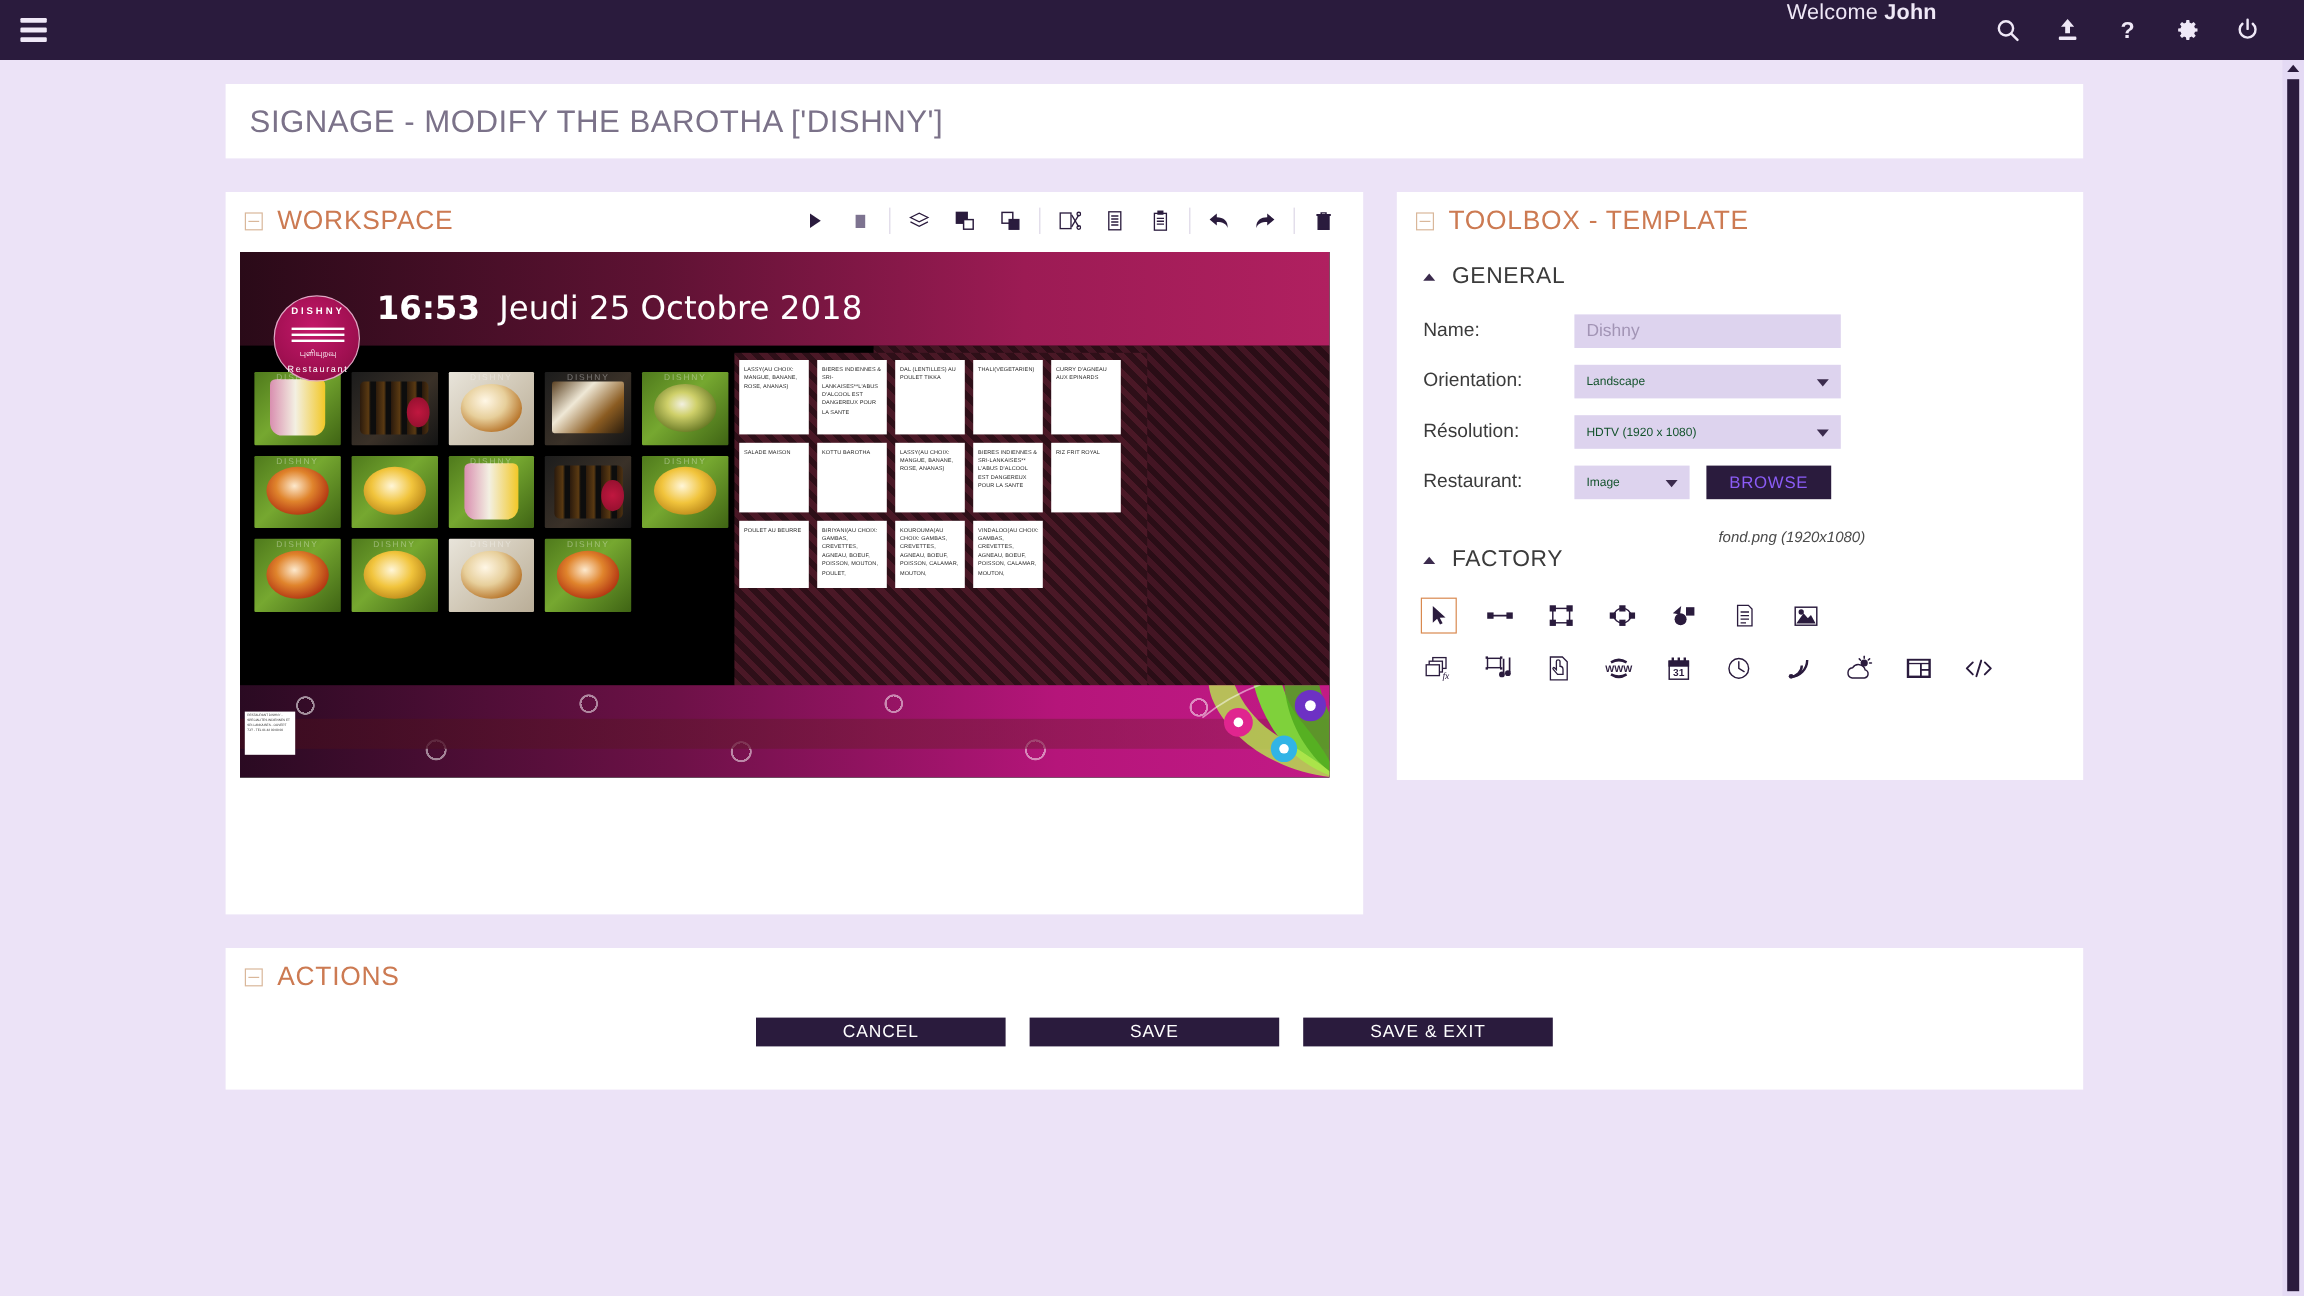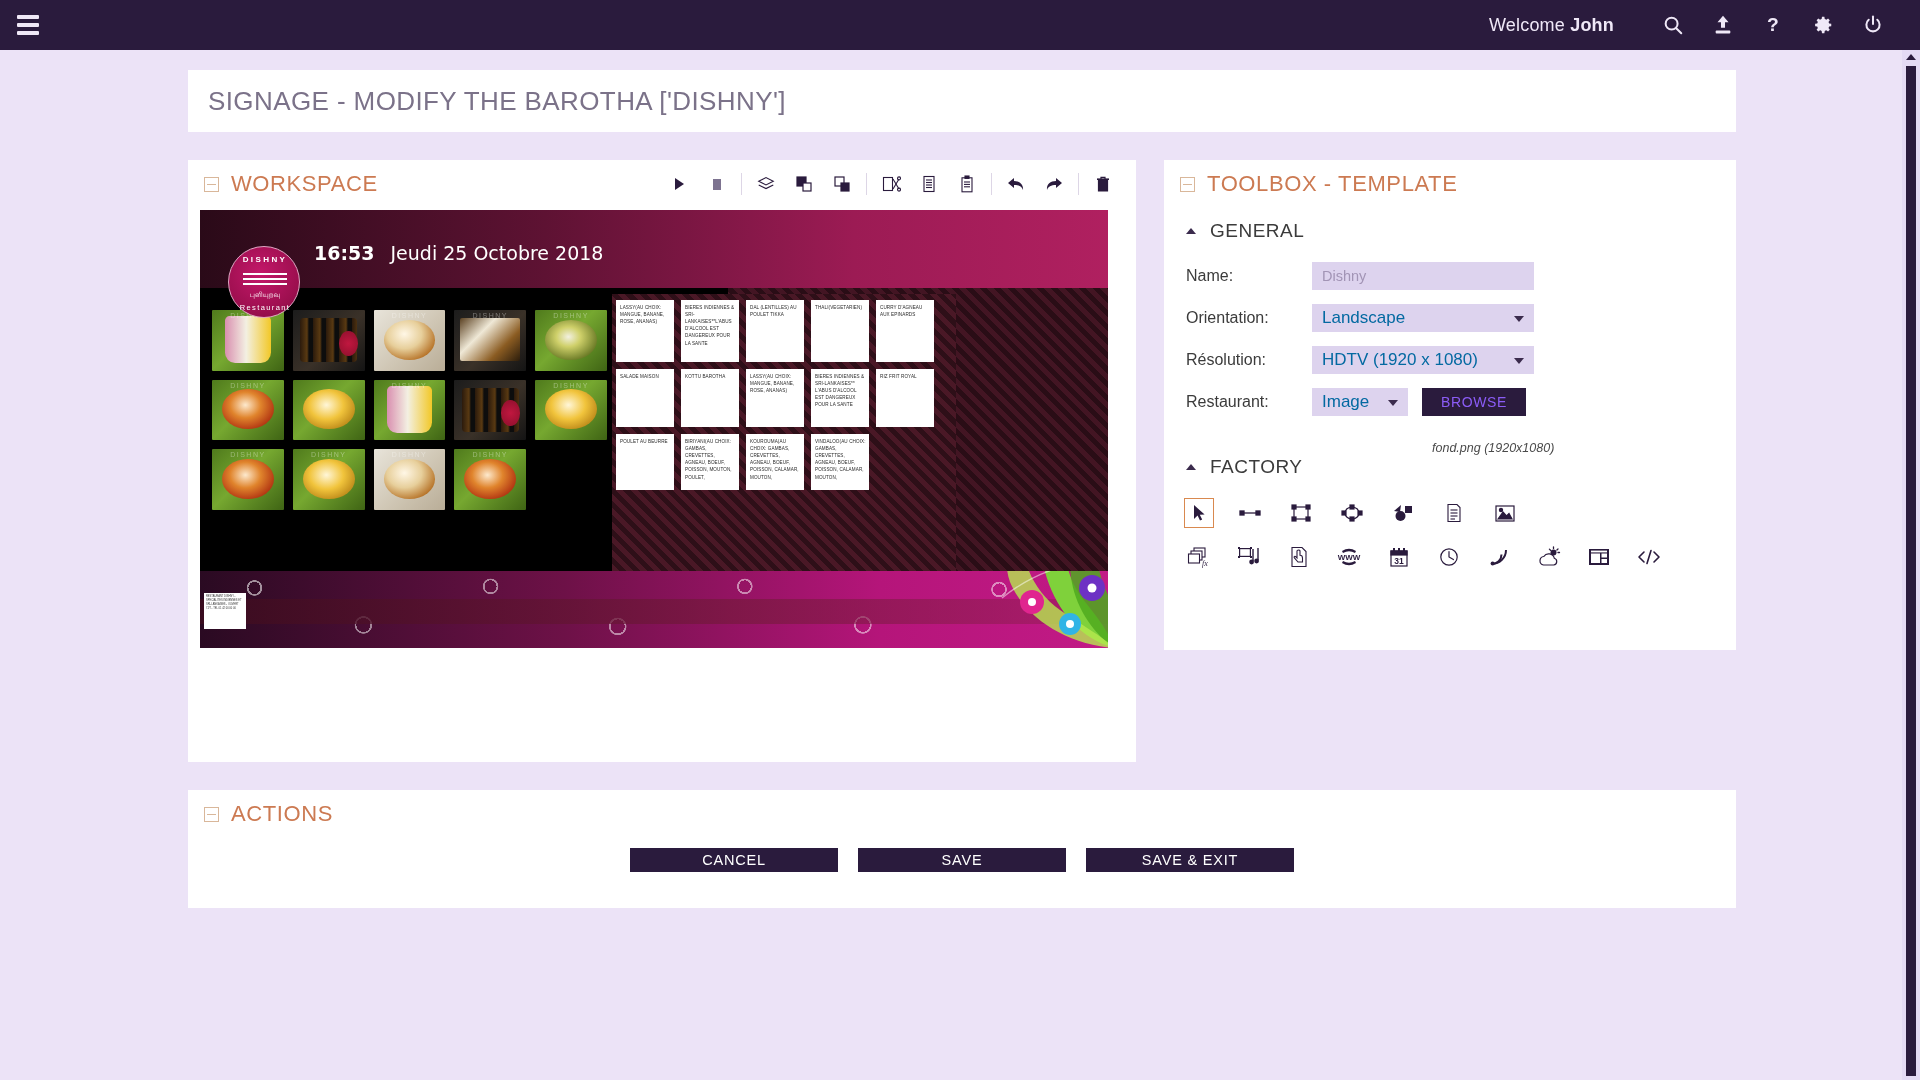--- a/index.html
+++ b/index.html
@@ -21,21 +21,21 @@
     width: 56px; height: 50px;
     display: flex; flex-direction: column;
     align-items: center; justify-content: center; gap: 4px;
     cursor: pointer;
   }
   #hamburger span {
     display: block; width: 22px; height: 4px;
     background: #efe8f7; border-radius: 1px;
   }
   #topbar-right {
-    margin-left: auto; display: flex; align-items: center;
+    margin-left: auto; display: flex; align-items: flex-start;
     height: 50px; padding-right: 22px;
   }
   #welcome {
     color: #efe8f7; font-size: 18px; letter-spacing: .2px;
     margin-right: 34px; white-space: nowrap;
   }
   #welcome b { font-weight: bold; }
   .topicon {
     width: 50px; height: 50px;
     display: flex; align-items: center; justify-content: center;
@@ -143,21 +143,21 @@
     text-align: center; color: #fff; font-size: 7px;
     font-family: "DejaVu Sans", sans-serif;
   }
   #logo .lg-bot {
     position: absolute; bottom: 5px; left: 0; width: 72px;
     text-align: center; color: #fff; font-size: 7.5px;
     letter-spacing: 1.4px;
   }
   #clockline {
     position: absolute; left: 114px; top: 32px;
-    color: #fff; font-size: 19px; z-index: 3;
+    color: #fff; font-size: 27px; z-index: 3;
     white-space: nowrap; font-family: "DejaVu Sans", sans-serif;
   }
   #clockline .ctime { font-weight: bold; margin-right: 16px; }
 
   
   #photo-grid {
     position: absolute; left: 12px; top: 100px;
     width: 395px; height: 200px;
     display: grid;
     grid-template-columns: repeat(5, 1fr);
@@ -300,21 +300,21 @@
   .field {
     width: 222px; height: 28px; background: #ddd3ee;
     border: none; outline: none;
     font-size: 14.5px; color: #2f2f2f;
     padding: 0 10px; font-family: "Liberation Sans", sans-serif;
   }
   .field::placeholder { color: #a294b5; }
   .select {
     width: 222px; height: 28px; background: #ddd3ee;
     display: flex; align-items: center; padding: 0 10px;
-    font-size: 17px; color: #0369a1; cursor: pointer;
+    font-size: 10px; color: #14532d; cursor: pointer;
     position: relative;
   }
   .select .caret {
     position: absolute; right: 10px; top: 12px;
     width: 0; height: 0;
     border-left: 5px solid transparent;
     border-right: 5px solid transparent;
     border-top: 6px solid #3b2b4d;
   }
   .select.small { width: 96px; }

